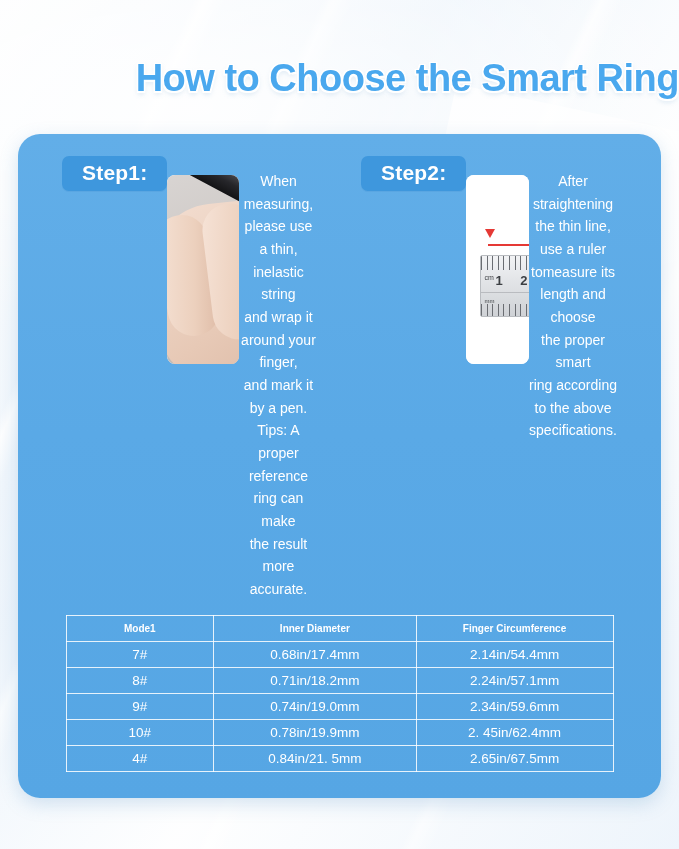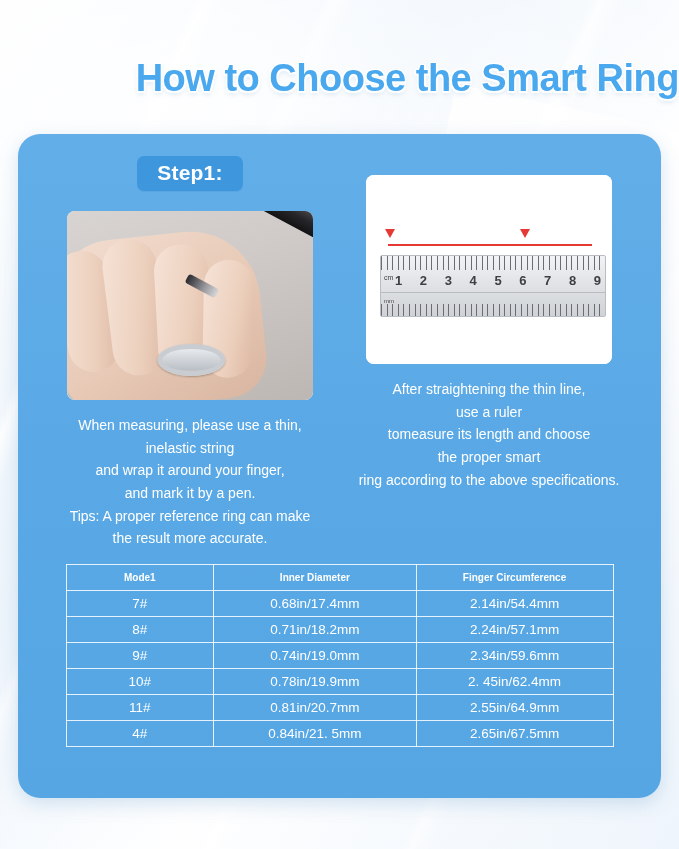--- a/index.html
+++ b/index.html
@@ -80,22 +80,22 @@
 
   .steps {
     display: flex;
     justify-content: space-between;
     padding: 22px 44px 0 44px;
     box-sizing: border-box;
   }
   .step-col {
     width: 256px;
     display: flex;
-    flex-direction: column;
-    align-items: center;
+    flex-direction: row;
+    align-items: flex-start;
   }
   .step-badge {
     background: #3e97dd;
     color: #ffffff;
     font-size: 21px;
     font-weight: bold;
     padding: 5px 20px 7px 20px;
     border-radius: 7px;
     letter-spacing: 0.2px;
     box-shadow: inset 0 -1px 0 rgba(255,255,255,0.15);
@@ -299,20 +299,21 @@
           </div>
         </div>
         <div class="caption" style="white-space: pre-line;">When measuring, please use a thin, inelastic string
 and wrap it around your finger,
 and mark it by a pen.
 Tips: A proper reference ring can make
 the result more accurate.</div>
       </div>
 
       <div class="step-col">
+        <div class="step-badge">Step2:</div>
         <div class="photo-frame right">
           <div class="ruler-scene">
             <div class="arrow a1"></div>
             <div class="arrow a2"></div>
             <div class="red-line"></div>
             <div class="ruler">
               <div class="ticks"></div>
               <div class="unit">cm</div>
               <div class="numbers">
                 <span>1</span>
@@ -363,25 +364,20 @@
             <td>9#</td>
             <td>0.74in/19.0mm</td>
             <td>2.34in/59.6mm</td>
           </tr>
           <tr>
             <td>10#</td>
             <td>0.78in/19.9mm</td>
             <td>2. 45in/62.4mm</td>
           </tr>
           <tr>
-            <td>11#</td>
-            <td>0.81in/20.7mm</td>
-            <td>2.55in/64.9mm</td>
-          </tr>
-          <tr>
             <td>4#</td>
             <td>0.84in/21. 5mm</td>
             <td>2.65in/67.5mm</td>
           </tr>
         </tbody>
       </table>
     </div>
 
   </div>
 </div>

